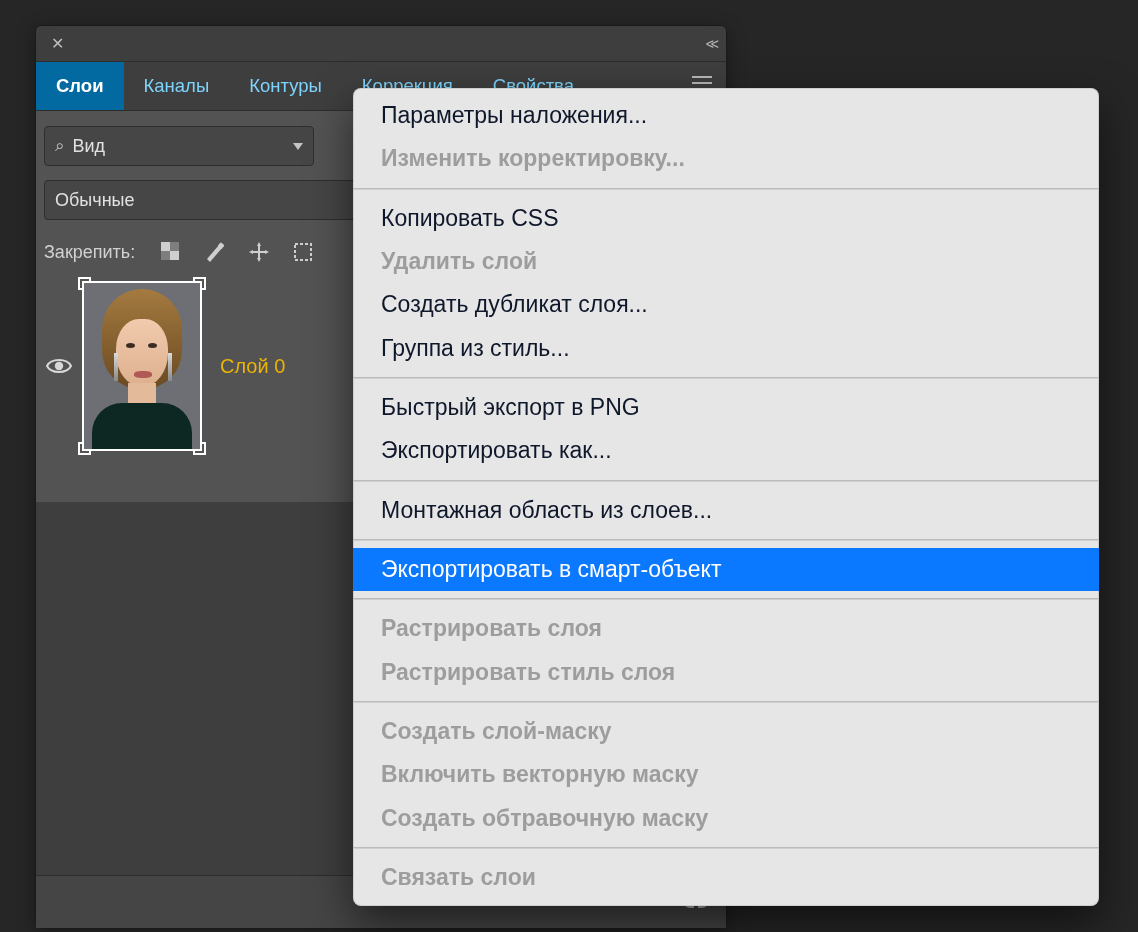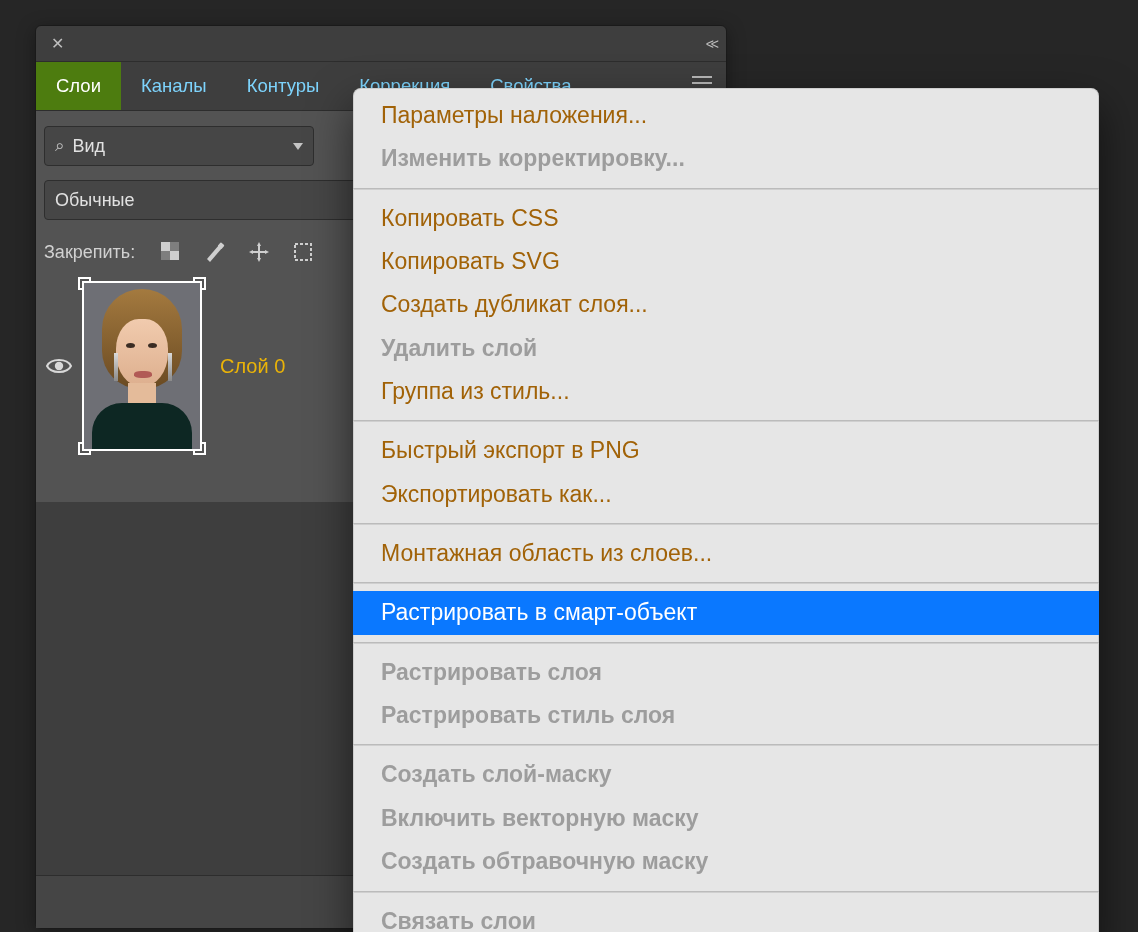--- a/index.html
+++ b/index.html
@@ -3,21 +3,21 @@
 <meta charset="utf-8">
 <style>
   html,body{margin:0;padding:0;background:#262626;font-family:-apple-system,BlinkMacSystemFont,"Segoe UI",Helvetica,Arial,sans-serif;width:1138px;height:932px;overflow:hidden;}
   
   .panel{position:absolute;left:35px;top:25px;width:690px;height:902px;background:#3E3E3E;border:1px solid #1A1A1A;border-radius:6px;box-shadow:0 4px 18px rgba(0,0,0,.35);}
   .panel-titlebar{height:35px;display:flex;align-items:center;justify-content:space-between;padding:0 10px;border-bottom:1px solid #2D2D2D;}
   .close-x{color:#BEBEBE;font-size:16px;line-height:1;padding:5px;cursor:default;}
   .collapse{color:#BEBEBE;font-size:14px;letter-spacing:-3px;}
   .tabs{display:flex;height:48px;align-items:stretch;border-bottom:1px solid #2D2D2D;background:#3E3E3E;position:relative;}
   .tab{padding:0 20px;display:flex;align-items:center;color:#7dd3fc;font-size:18.5px;cursor:default;}
-  .tab.active{background:#4d7c0f;color:#FFFFFF;}
+  .tab.active{background:#0369a1;color:#FFFFFF;font-weight:bold;}
   .tab-ham{position:absolute;right:14px;top:50%;transform:translateY(-50%);color:#B7B7B7;}
   .ham-lines{display:flex;flex-direction:column;gap:4px;}
   .ham-lines span{display:block;width:20px;height:2px;background:#B7B7B7;}
   .ham-lines span.bot{width:12px;}
   .panel-body{background:#535353;padding:15px 8px 0 8px;}
   .row{display:flex;align-items:center;gap:10px;margin-bottom:14px;}
   .select{background:#464646;border:1px solid #2E2E2E;border-radius:4px;height:38px;display:flex;align-items:center;justify-content:space-between;color:#E1E1E1;font-size:18px;flex:1;}
   .select.kind{width:248px;flex:none;padding:0 10px;}
   .select.blend{padding:0 10px;}
   .chev{width:0;height:0;border-left:5px solid transparent;border-right:5px solid transparent;border-top:7px solid #C4C4C4;}
@@ -45,21 +45,21 @@
   .face{position:absolute;top:36px;left:32px;width:52px;height:68px;border-radius:44% 44% 50% 50%;background:linear-gradient(180deg,#F1CBAE 0%,#DDAF8E 100%);}
   .eyeL,.eyeR{position:absolute;width:9px;height:5px;background:#3A2C23;border-radius:50%;top:60px;}
   .eyeL{left:42px;} .eyeR{left:64px;}
   .lips{position:absolute;top:88px;left:50px;width:18px;height:7px;background:#B15A55;border-radius:40%;}
   .neck{position:absolute;top:100px;left:44px;width:28px;height:24px;background:#E4BB9A;}
   .dress{position:absolute;top:120px;left:8px;width:100px;height:58px;background:#0D2723;border-radius:30px 30px 0 0;}
   .earL,.earR{position:absolute;top:70px;width:4px;height:28px;background:linear-gradient(#DADADA,#8A8A8A);}
   .earL{left:30px;} .earR{left:84px;}
   
   .menu{position:absolute;left:353px;top:88px;width:746px;background:#E6E6E6;border-radius:8px;box-shadow:0 18px 44px rgba(0,0,0,.55), inset 0 0 0 1px rgba(0,0,0,.1);padding:6px 0;overflow:hidden;}
-  .menu-item{font-size:23px;padding:5px 28px 5px 28px;color:#a16207;cursor:default;line-height:1.45;}
+  .menu-item{font-size:23px;padding:5px 28px 5px 28px;color:#0f172a;cursor:default;line-height:1.45;}
   .menu-item.disabled{color:#9D9D9D;font-weight:bold;}
   .menu-item.highlight{background:#0A78FF;color:#FFFFFF;}
   .menu-sep{height:1px;margin:7px 0;background:linear-gradient(to bottom,#CFCFCF 0%,#CFCFCF 100%);border-top:1px solid #BBBBBB;}
   svg{display:block;}
 </style>
 </head>
 <body>
 
 <div class="panel">
   <div class="panel-titlebar">
@@ -164,31 +164,30 @@
         </svg>
     </span>
   </div>
 </div>
 
 <div class="menu" id="context-menu">
     <div class="menu-item">Параметры наложения...</div>
     <div class="menu-item disabled">Изменить корректировку...</div>
     <div class="menu-sep"></div>
     <div class="menu-item">Копировать CSS</div>
-    <div class="menu-item">Копировать SVG</div>
+    <div class="menu-item disabled">Удалить слой</div>
     <div class="menu-item">Создать дубликат слоя...</div>
-    <div class="menu-item disabled">Удалить слой</div>
     <div class="menu-item">Группа из стиль...</div>
     <div class="menu-sep"></div>
     <div class="menu-item">Быстрый экспорт в PNG</div>
     <div class="menu-item">Экспортировать как...</div>
     <div class="menu-sep"></div>
     <div class="menu-item">Монтажная область из слоев...</div>
     <div class="menu-sep"></div>
-    <div class="menu-item highlight">Растрировать в смарт-объект</div>
+    <div class="menu-item highlight">Экспортировать в смарт-объект</div>
     <div class="menu-sep"></div>
     <div class="menu-item disabled">Растрировать слоя</div>
     <div class="menu-item disabled">Растрировать стиль слоя</div>
     <div class="menu-sep"></div>
     <div class="menu-item disabled">Создать слой-маску</div>
     <div class="menu-item disabled">Включить векторную маску</div>
     <div class="menu-item disabled">Создать обтравочную маску</div>
     <div class="menu-sep"></div>
     <div class="menu-item disabled">Связать слои</div>
   </div>

